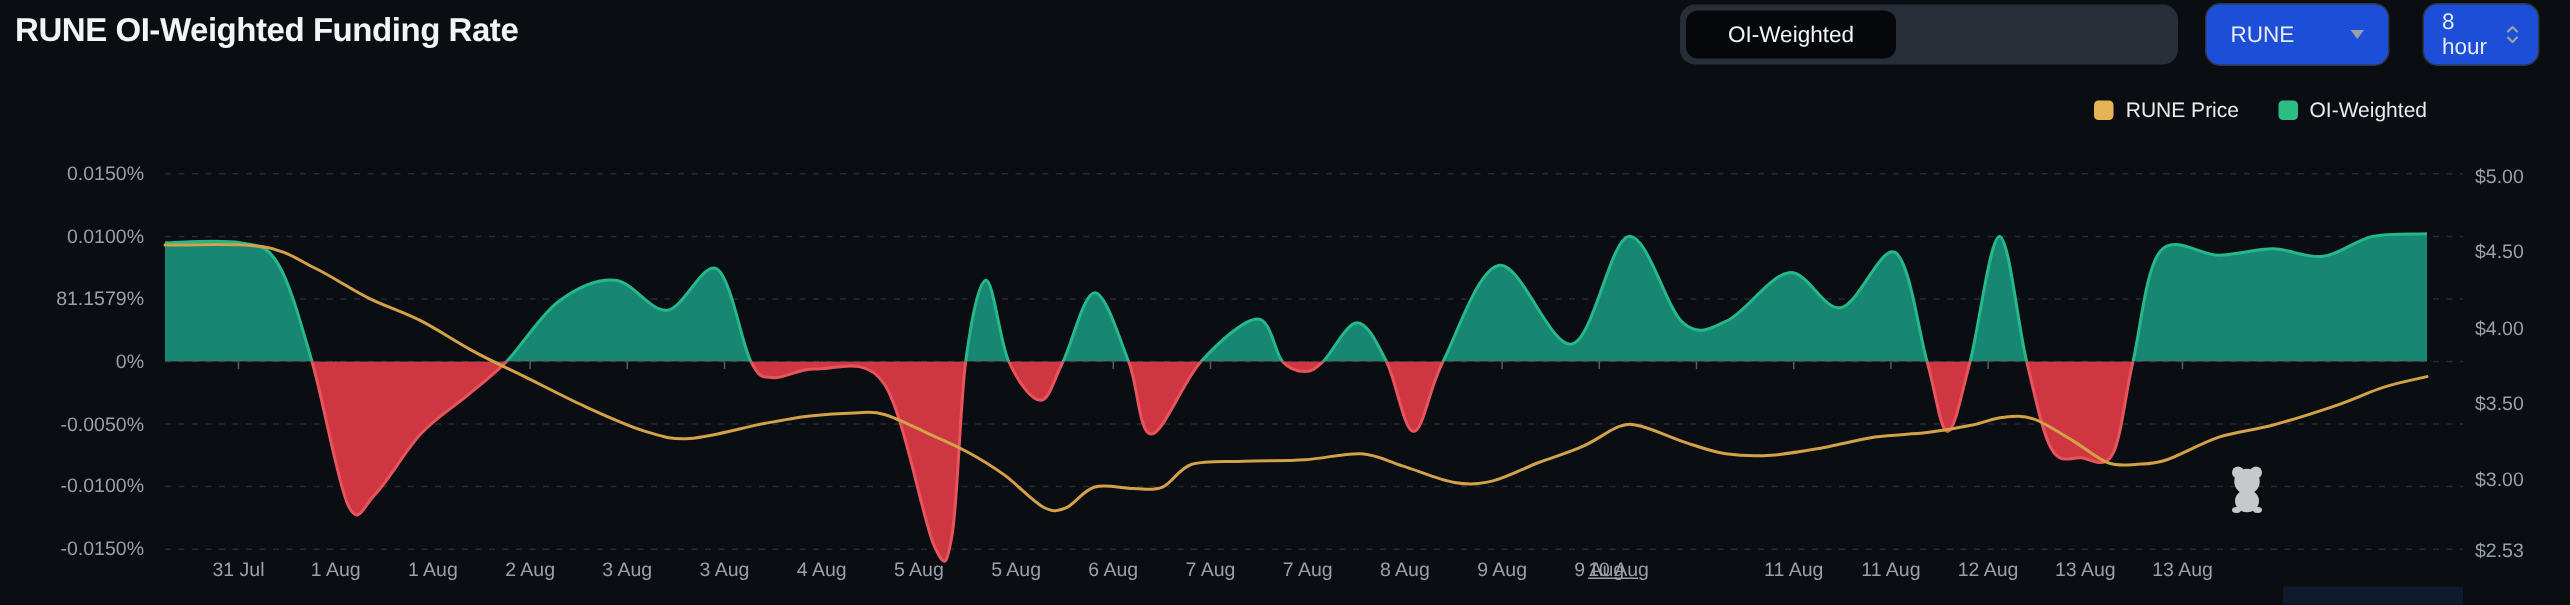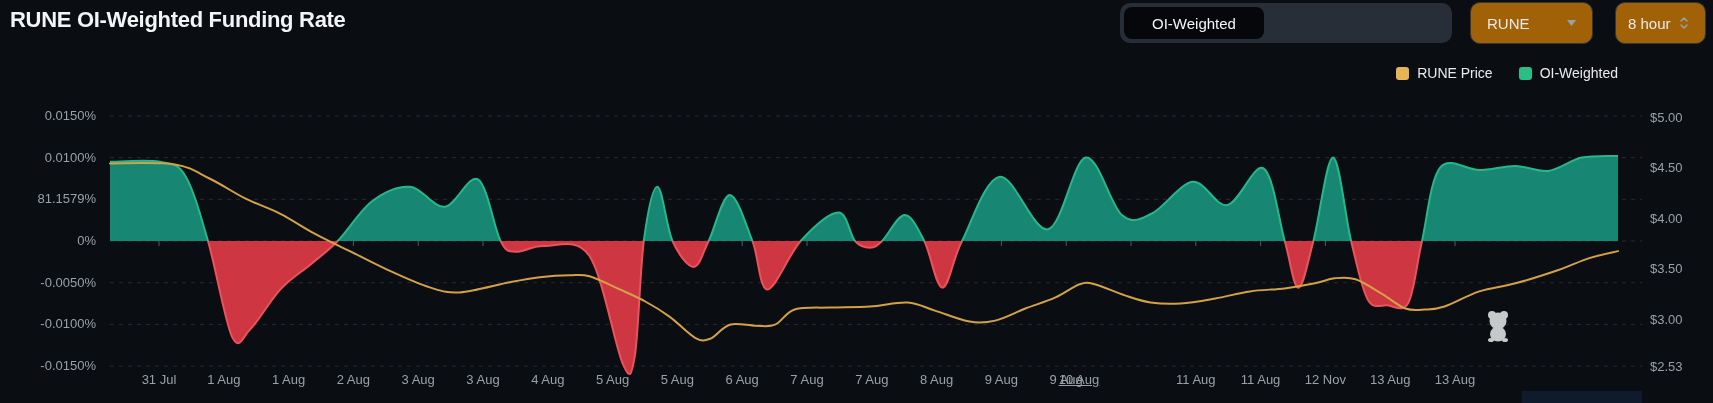--- a/index.html
+++ b/index.html
@@ -7,24 +7,24 @@
        font-family:"Liberation Sans",sans-serif;-webkit-font-smoothing:antialiased;}
   .abs{position:absolute;}
   .title{left:10px;top:7px;font-size:22px;font-weight:bold;color:#F2F4F6;letter-spacing:-0.3px;}
   .toggle{left:1120px;top:3px;width:332px;height:40px;background:#272E37;border-radius:10px;
           display:flex;padding:4px;box-sizing:border-box;}
   .toggle .opt{border:none;background:transparent;color:#D9DDE2;font-size:15px;
           font-family:inherit;border-radius:8px;cursor:pointer;padding:0;}
   .toggle .opt.first{width:140px;}
   .toggle .opt.rest{flex:1;}
   .toggle .opt.active{background:#05070A;color:#F4F5F6;}
-  .select{top:2px;height:42px;border:1px solid #2F3741;border-radius:10px;background:#a16207;
+  .select{top:2px;height:42px;border:1px solid #2F3741;border-radius:10px;background:#1d4ed8;
           display:flex;align-items:center;color:#E8EAED;font-size:15px;box-sizing:border-box;cursor:pointer;}
   .select.symbol{left:1470px;width:123px;padding:0 16px;justify-content:space-between;}
-  .select.interval{left:1615px;width:91px;padding:0 12px;justify-content:flex-start;gap:8px;}
+  .select.interval{left:1615px;width:78px;padding:0 12px;justify-content:flex-start;gap:8px;}
   .legend{left:110px;top:64px;width:1508px;height:18px;display:flex;justify-content:flex-end;
           align-items:center;gap:26px;}
   .legend .item{display:flex;align-items:center;gap:8px;cursor:pointer;}
   .legend .swatch{width:13px;height:13px;border-radius:3px;}
   .legend .lbl{color:#E9EBED;font-size:14px;}
   .axis-lbl{position:absolute;font-size:13px;color:#99A0A7;line-height:16px;height:16px;}
   .yaxis-left .axis-lbl{width:96px;text-align:right;left:0;}
   .yaxis-right .axis-lbl{left:1650px;text-align:left;width:60px;}
   .xaxis .axis-lbl{width:66px;text-align:center;top:372px;}
   .watermark{left:1484px;top:310px;display:flex;align-items:center;gap:9px;opacity:.92;}
@@ -142,21 +142,21 @@
     <div class="abs axis-lbl" style="left: 644.4px;">5 Aug</div>
     <div class="abs axis-lbl" style="left: 709.2px;">6 Aug</div>
     <div class="abs axis-lbl" style="left: 774px;">7 Aug</div>
     <div class="abs axis-lbl" style="left: 838.8px;">7 Aug</div>
     <div class="abs axis-lbl" style="left: 903.6px;">8 Aug</div>
     <div class="abs axis-lbl" style="left: 968.4px;">9 Aug</div>
     <div class="abs axis-lbl" style="left: 1033.2px;">9 Aug</div>
     <div class="abs axis-lbl" style="left: 1046px; text-decoration: underline;">10 Aug</div>
     <div class="abs axis-lbl" style="left: 1162.8px;">11 Aug</div>
     <div class="abs axis-lbl" style="left: 1227.6px;">11 Aug</div>
-    <div class="abs axis-lbl" style="left: 1292.4px;">12 Nov</div>
+    <div class="abs axis-lbl" style="left: 1292.4px;">12 Aug</div>
     <div class="abs axis-lbl" style="left: 1357.2px;">13 Aug</div>
     <div class="abs axis-lbl" style="left: 1422px;">13 Aug</div>
   </div>
 
 <div class="abs watermark">
   <span class="icon">
     <svg width="28" height="32" viewBox="0 0 28 32" fill="#D7D9DA">
       <circle cx="8" cy="5" r="4"></circle>
         <circle cx="20" cy="5" r="4"></circle>
       <circle cx="14" cy="11" r="8.5"></circle>

